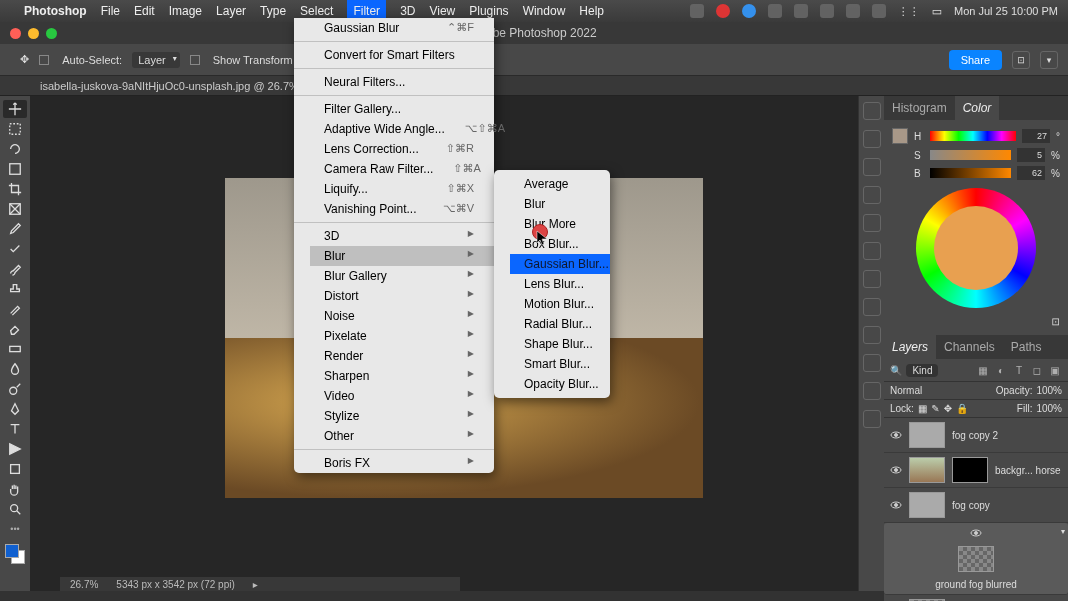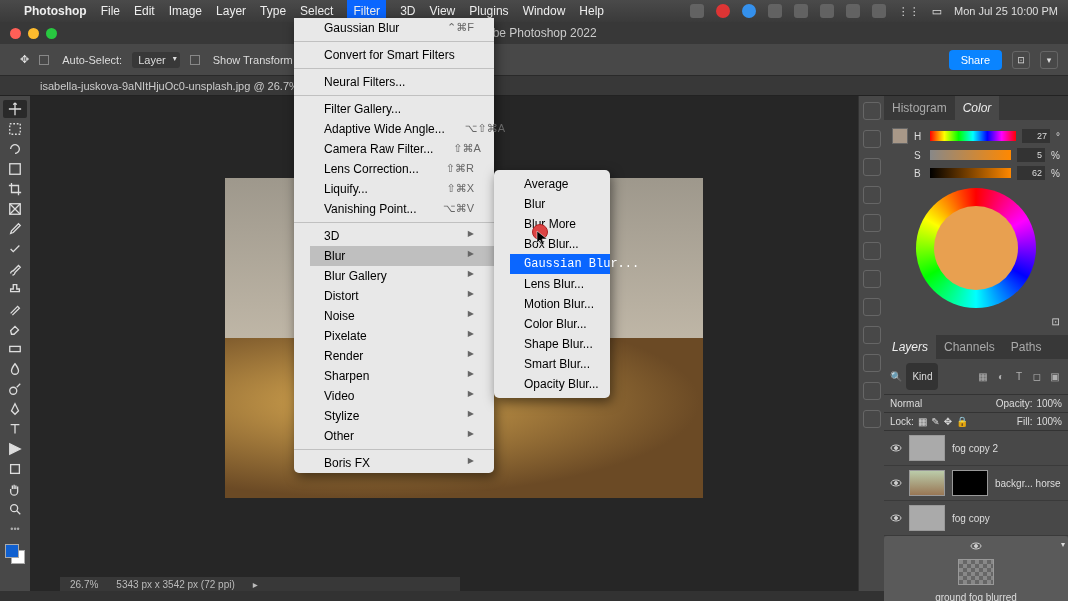--- a/index.html
+++ b/index.html
@@ -65,21 +65,21 @@
     .slider-row label { width:10px; }
     .hue-bar { flex:1; height:10px; background: linear-gradient(90deg,red,yellow,lime,cyan,blue,magenta,red); position:relative; }
     .sat-bar { flex:1; height:10px; background: linear-gradient(90deg,#888,#f80); position:relative; }
     .bri-bar { flex:1; height:10px; background: linear-gradient(90deg,#000,#f80); position:relative; }
     .val-box { width:28px; height:14px; background:#333; text-align:right; padding:0 3px; font-size:9px; line-height:14px; }
     .color-wheel { width:120px; height:120px; margin:8px auto; border-radius:50%; background: conic-gradient(red,magenta,blue,cyan,lime,yellow,red); position:relative; }
     .color-wheel::after { content:""; position:absolute; inset:18px; border-radius:50%; background:#e8a050; }
     
     .layers-panel { flex:1; background:#484848; display:flex; flex-direction:column; font-size:10px; }
     .layer-opts { display:flex; align-items:center; gap:4px; padding:4px 6px; border-bottom:1px solid #333; }
-    .layer-opts .kind { background:#333; padding:8px 6px; border-radius:4px; }
+    .layer-opts .kind { background:#333; padding:1px 6px; border-radius:4px; }
     .layer-opts .mini { width:14px; height:14px; display:flex; align-items:center; justify-content:center; opacity:.7; }
     .layer-opts2 { display:flex; align-items:center; gap:4px; padding:3px 6px; border-bottom:1px solid #333; justify-content:space-between; }
     .layer-list { flex:1; overflow:auto; }
     .layer-row { display:flex; align-items:center; gap:7px; padding:4px 6px; border-bottom:1px solid #3a3a3a; }
     .layer-row.sel { background:#5a5a5a;flex-direction:column; }
     .eye { width:12px; height:12px; }
     .eye svg { width:12px; height:12px; stroke:#ccc; fill:none; }
     .thumb { width:36px; height:26px; background:#777; border:1px solid #999; }
     .thumb.mask { background:#000; }
     .thumb.fog { background: #aaa; }
@@ -88,21 +88,21 @@
     
     
     .status-bar { height:14px; background:#383838; display:flex; align-items:center; gap:18px; padding:0 10px; font-size:10px; color:#bbb; position:absolute; bottom:0; left:30px; width:400px; }
     
     
     .menu { position:absolute; background:#e8e8e8; color:#000; font-size:12px; box-shadow: 2px 4px 12px rgba(0,0,0,.5); border-radius: 0 0 5px 5px; z-index:100; }
     .menu-item { padding:3px 20px 3px 14px; display:flex; justify-content:space-between; gap:20px; white-space:nowrap;margin-left:16px; }
     .menu-item .short { color:#666; font-size:11px; }
     .menu-item.has-sub::after { content:"▶"; font-size:8px; color:#666; }
     .menu-item.highlighted { background:#bfbfbf; }
-    .menu-item.selected { background:#0a66ff; color:#ffffff;font-family:Liberation Mono, monospace; }
+    .menu-item.selected { background:#0a66ff; color:#0f172a; }
     .menu-sep { height:1px; background:#c0c0c0; margin:3px 0; }
     
     .filter-menu { left:294px; top:18px; width:200px; }
     .blur-submenu { left:494px; top:170px; width:116px; padding:4px 0; border-radius:5px; }
     
     .cursor-dot { position:absolute; left:532px; top:224px; width:16px; height:16px; border-radius:50%; background:#d44; border:1px solid #a22; z-index:200; }
     .cursor-arrow { position:absolute; left:536px; top:230px; z-index:201; }
     .cursor-arrow svg { width:14px; height:16px; }
   </style>
 </head>
@@ -451,26 +451,26 @@
     </div>
     <div class="menu-sep"></div>
     <div class="menu-item">
       <span>Filter Gallery...</span>
     </div>
     <div class="menu-item">
       <span>Adaptive Wide Angle...</span>
       <span class="short">⌥⇧⌘A</span>
     </div>
     <div class="menu-item">
+      <span>Lens Correction...</span>
+      <span class="short">⇧⌘R</span>
+    </div>
+    <div class="menu-item">
       <span>Camera Raw Filter...</span>
       <span class="short">⇧⌘A</span>
-    </div>
-    <div class="menu-item">
-      <span>Lens Correction...</span>
-      <span class="short">⇧⌘R</span>
     </div>
     <div class="menu-item">
       <span>Liquify...</span>
       <span class="short">⇧⌘X</span>
     </div>
     <div class="menu-item">
       <span>Vanishing Point...</span>
       <span class="short">⌥⌘V</span>
     </div>
     <div class="menu-sep"></div>
@@ -514,21 +514,21 @@
   </div>
 
 <div class="menu blur-submenu" id="blur-submenu">
     <div class="menu-item">Average</div>
     <div class="menu-item">Blur</div>
     <div class="menu-item">Blur More</div>
     <div class="menu-item">Box Blur...</div>
     <div class="menu-item selected">Gaussian Blur...</div>
     <div class="menu-item">Lens Blur...</div>
     <div class="menu-item">Motion Blur...</div>
-    <div class="menu-item">Color Blur...</div>
+    <div class="menu-item">Radial Blur...</div>
     <div class="menu-item">Shape Blur...</div>
     <div class="menu-item">Smart Blur...</div>
     <div class="menu-item">Opacity Blur...</div>
   </div>
 
 <div class="cursor-dot"></div>
 <div class="cursor-arrow"><svg viewBox="0 0 14 16">
       <path d="M1 1l0 12 3-3 2 5 2-1-2-5 5 0z" fill="#000" stroke="#fff" stroke-width="0.5"></path>
     </svg></div>
 

